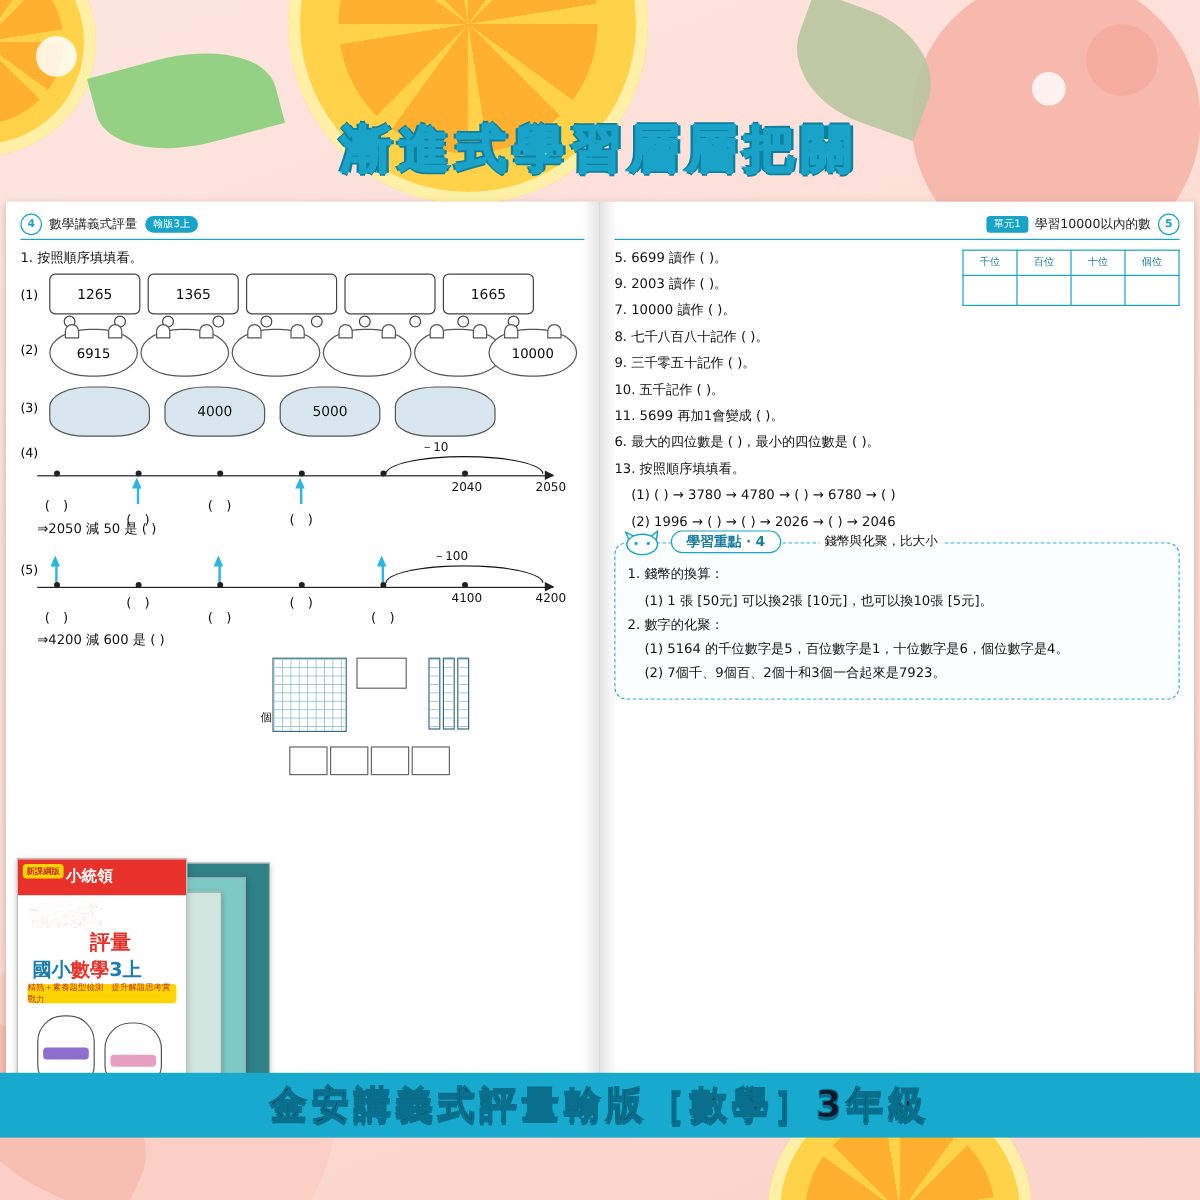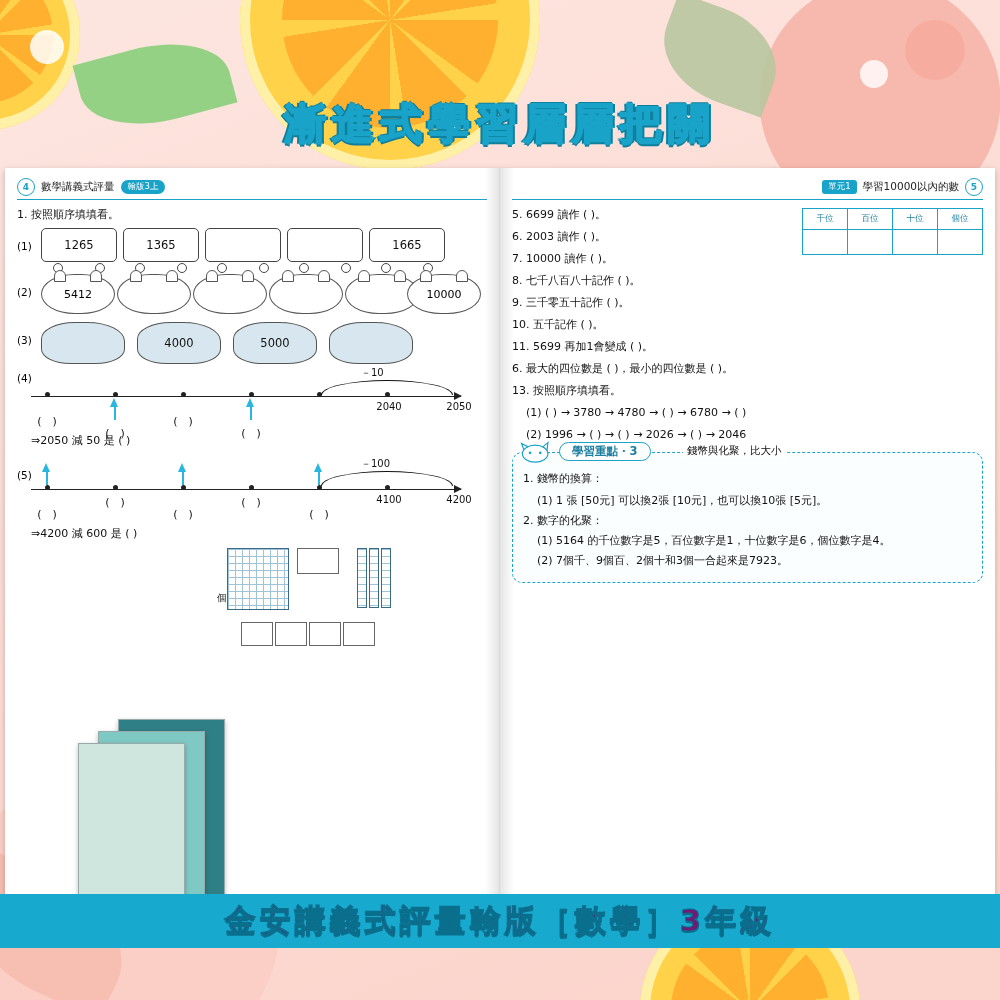--- a/index.html
+++ b/index.html
@@ -35,21 +35,21 @@
     text-shadow:0 3px 0 #0f7f9e, 3px 0 0 #0f7f9e, -3px 0 0 #0f7f9e, 0 -2px 0 #0f7f9e;
     font-family:"DejaVu Sans","Liberation Sans",sans-serif;
   }
 
   
   .footer-banner{
     position:absolute;left:0;bottom:52px;width:100%;height:54px;
     background:#18a9cf;display:flex;align-items:center;justify-content:center;
   }
   .footer-banner span{
-    font-size:31px;font-weight:bold;color:#701a75;letter-spacing:4px;
+    font-size:31px;font-weight:bold;color:#0f172a;letter-spacing:4px;
     -webkit-text-stroke:1px #0a6f8c;
     text-shadow:0 2px 0 #0a6f8c;
   }
 
   
   .spread{
     position:absolute;left:5px;top:168px;width:990px;height:730px;
     background:#ffffff;box-shadow:0 2px 6px rgba(0,0,0,.22);
     display:flex;
   }
@@ -215,21 +215,21 @@
         <div class="wheel" style="left:258px;"></div>
           <div class="wheel" style="left:300px;"></div>
         <div class="wheel" style="left:340px;"></div>
           <div class="wheel" style="left:382px;"></div>
       </div>
     </div>
 
     <div style="position:relative;">
       <span class="lbl" style="position:absolute;left:0;top:14px;">(2)</span>
       <div class="pigrow">
-        <div class="pig" style="left:0px;">5412</div>
+        <div class="pig" style="left:0px;">6915</div>
         <div class="pig" style="left:76px;"></div>
         <div class="pig" style="left:152px;"></div>
         <div class="pig" style="left:228px;"></div>
         <div class="pig" style="left:304px;"></div>
         <div class="pig" style="left:366px;">10000</div>
       </div>
     </div>
 
     <div style="position:relative;">
       <span class="lbl" style="position:absolute;left:0;top:14px;">(3)</span>
@@ -255,21 +255,21 @@
         <div class="tlab" style="left:428px;">2050</div>
         <div class="paren" style="left:16px;top:44px;">(　)</div>
         <div class="paren" style="left:84px;top:56px;">(　)</div>
         <div class="paren" style="left:152px;top:44px;">(　)</div>
         <div class="paren" style="left:220px;top:56px;">(　)</div>
         <div class="arrowstem" style="left:83px;top:36px;height:14px;"></div>
         <div class="arrowup" style="left:79px;top:28px;"></div>
         <div class="arrowstem" style="left:219px;top:36px;height:14px;"></div>
         <div class="arrowup" style="left:215px;top:28px;"></div>
         <div class="jump" style="left:290px;top:10px;width:130px;"></div>
-        <div class="jumplab" style="left:330px;top:-4px;text-align:center;">－10</div>
+        <div class="jumplab" style="left:320px;top:-4px;text-align:center;">－10</div>
       </div>
       <div class="q" style="margin:0 0 2px 14px;">⇒2050 減 50 是 (        )</div>
     </div>
 
     <div style="position:relative;margin-top:2px;">
       <span class="lbl" style="position:absolute;left:0;top:16px;">(5)</span>
       <div class="nl">
         <div class="axis" style="top:36px;"></div>
         <div class="tick" style="left:14px;top:32px;"></div>
           <div class="tick" style="left:82px;top:32px;"></div>
@@ -337,51 +337,73 @@
       <tr>
         <td class="empty"></td>
         <td class="empty"></td>
         <td class="empty"></td>
         <td class="empty"></td>
       </tr>
     </tbody>
       </table>
 
     <div class="q">5. 6699 讀作 (                )。</div>
-    <div class="q">6. 2003 讀作 (                )。</div>
+    <div class="q">9. 2003 讀作 (                )。</div>
     <div class="q">7. 10000 讀作 (                    )。</div>
     <div class="q">8. 七千八百八十記作 (                    )。</div>
     <div class="q">9. 三千零五十記作 (                    )。</div>
     <div class="q">10. 五千記作 (                    )。</div>
     <div class="q">11. 5699 再加1會變成 (            )。</div>
     <div class="q">6. 最大的四位數是 (            )，最小的四位數是 (            )。</div>
     <div class="q">13. 按照順序填填看。</div>
     <div class="q" style="margin-left:14px;">(1) (        ) → 3780 → 4780 → (        ) → 6780 → (        )</div>
     <div class="q" style="margin-left:14px;">(2) 1996 → (        ) → (        ) → 2026 → (        ) → 2046</div>
 
     <div class="kp-box">
       <svg class="cat" viewBox="0 0 40 28">
         <path d="M6 12 L3 4 L11 8 Z M28 8 L34 3 L33 12 Z" fill="#fff" stroke="#19a3c8" stroke-width="1.4"></path>
         <ellipse cx="19" cy="16" rx="15" ry="10" fill="#fff" stroke="#19a3c8" stroke-width="1.4"></ellipse>
         <circle cx="13" cy="15" r="1.6" fill="#19a3c8"></circle>
           <circle cx="25" cy="15" r="1.6" fill="#19a3c8"></circle>
       </svg>
-      <div class="kp-pill">學習重點・3</div>
+      <div class="kp-pill">學習重點・4</div>
       <div class="kp-title-extra">錢幣與化聚，比大小</div>
       <div style="height:6px;"></div>
       <div class="q" style="margin:3px 0;">1. 錢幣的換算：</div>
       <div class="q" style="margin:5px 0 3px 14px;">(1) 1 張 [50元] 可以換2張 [10元]，也可以換10張 [5元]。</div>
       <div class="q" style="margin:3px 0;">2. 數字的化聚：</div>
       <div class="q" style="margin:3px 0 3px 14px;">(1) 5164 的千位數字是5，百位數字是1，十位數字是6，個位數字是4。</div>
       <div class="q" style="margin:3px 0 3px 14px;">(2) 7個千、9個百、2個十和3個一合起來是7923。</div>
     </div>
   </div>
 </div>
 
 <div class="bookstack">
   <div class="bk bk1"></div>
   <div class="bk bk2"></div>
   <div class="bk bk3"></div>
+  <div class="bk cover">
+    <div class="top">
+      <div class="badge">新課綱版</div>
+      <div class="t1">小統領</div>
+    </div>
+    <div class="t2">講義式</div>
+    <div class="t3">評量</div>
+    <div class="t4">
+      <span>國小</span><b>數學</b><span>3上</span>
+    </div>
+    <div class="ribbon">精熟＋素養題型檢測　提升解題思考實戰力</div>
+    <div class="bears">
+      <div class="bear2" style="left:0;top:4px;">
+          <div class="sc"></div>
+        </div>
+      <div class="bear2" style="left:56px;top:10px;height:52px;">
+          <div class="sc" style="background:#e8a0c0;"></div>
+        </div>
+    </div>
+    <div class="bc"></div>
+    <div class="bottom"></div>
+  </div>
 </div>
 
 <div class="footer-banner">
   <span>金安講義式評量翰版［數學］3年級</span>
 </div>
 
 </body></html>

